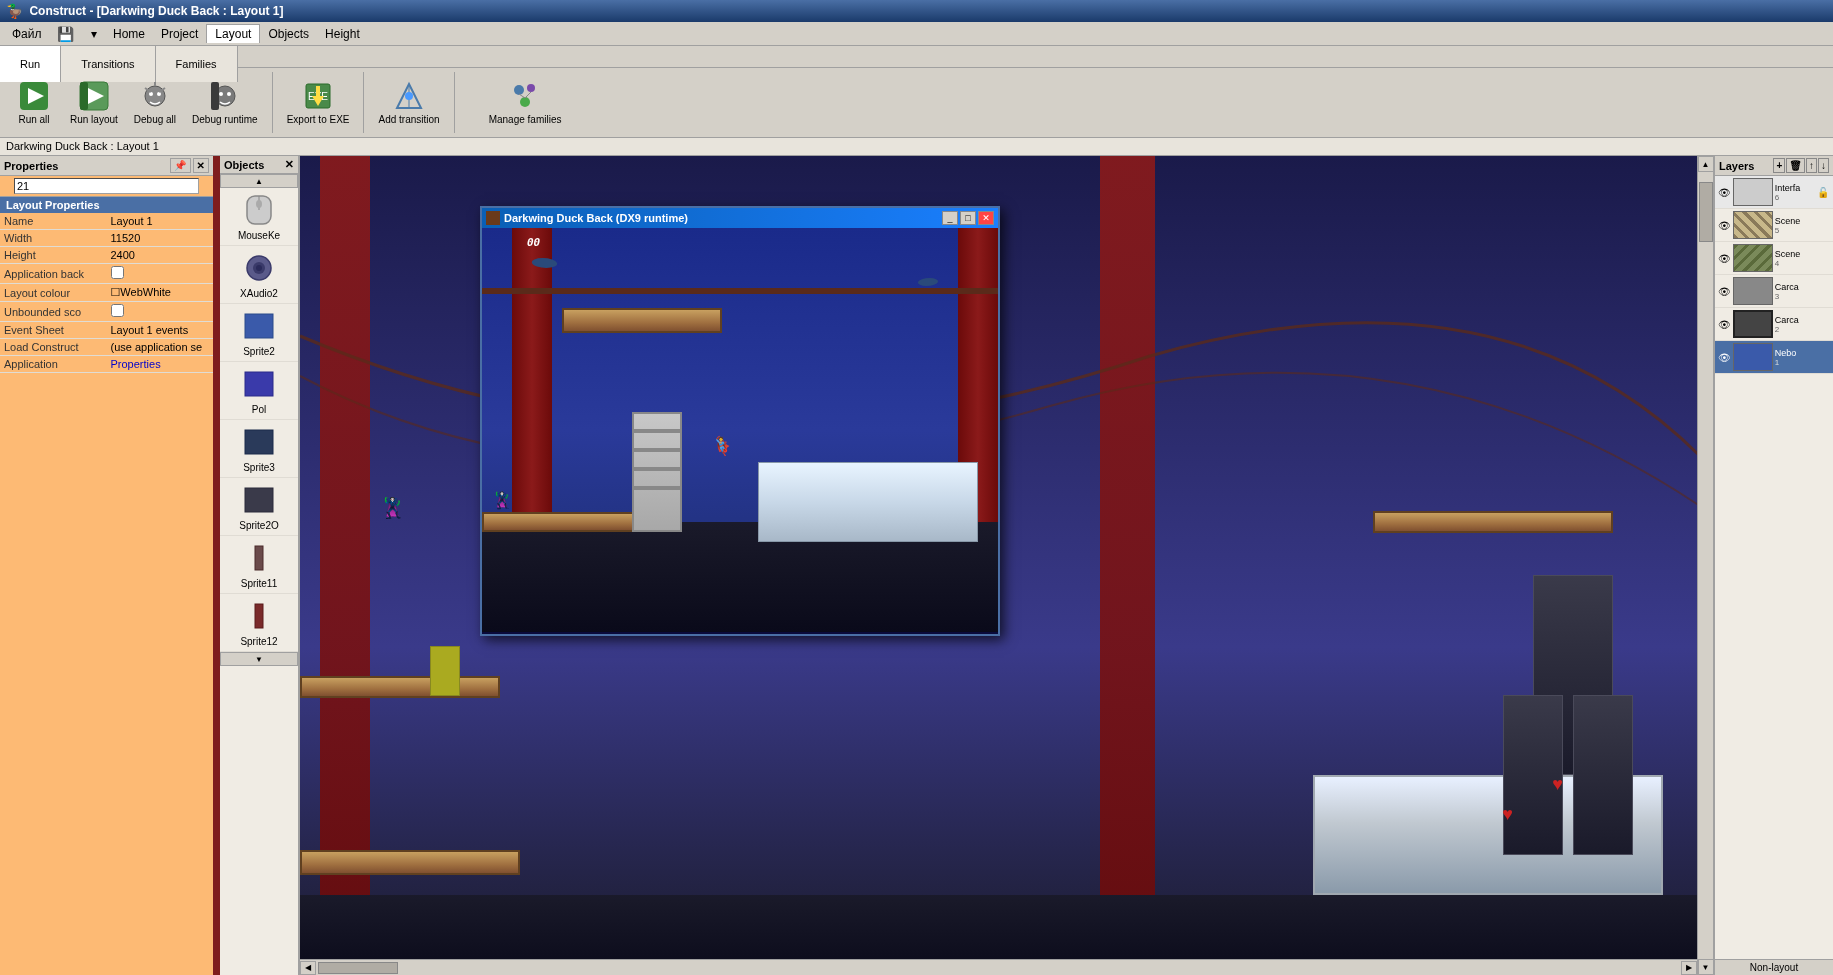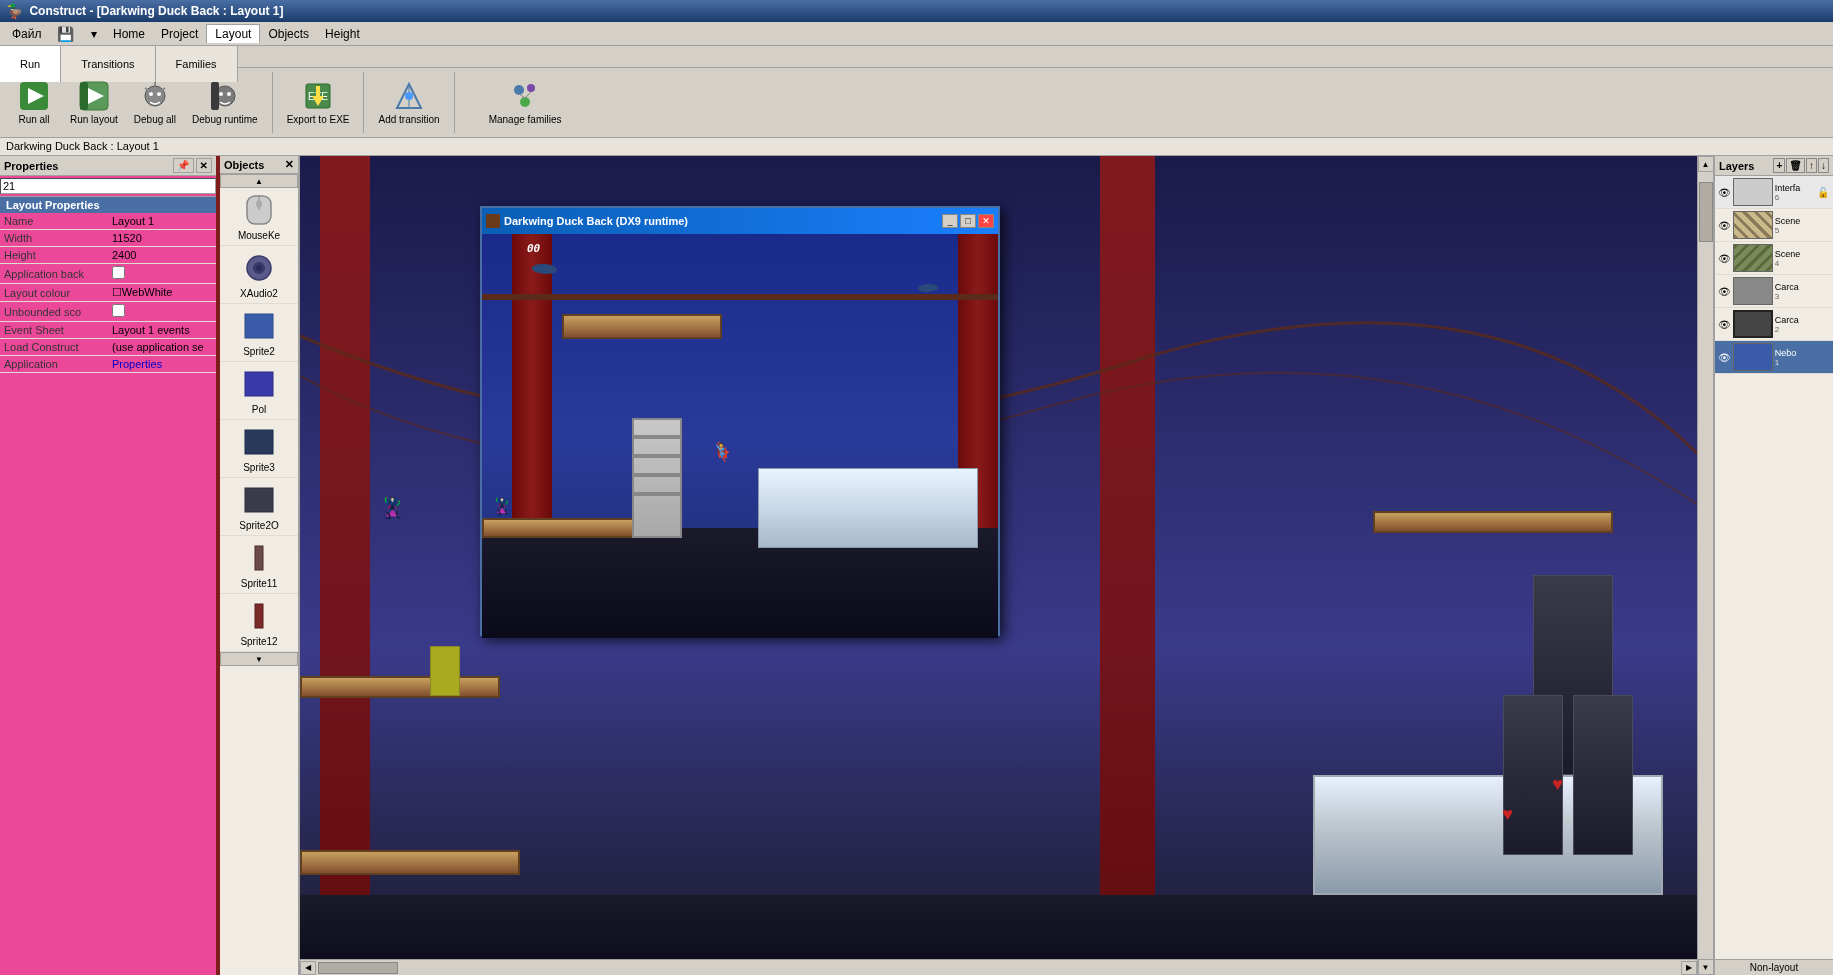--- a/index.html
+++ b/index.html
@@ -103,41 +103,41 @@
 
     
     #main-layout {
       display: flex;
       height: calc(975px - 22px - 24px - 22px - 70px - 18px);
     }
 
     
     #left-panel {
       width: 220px;
-      background: #ec4899;
-      border-right: 4px solid #7f1d1d;
+      background: #fdba74;
+      border-right: 7px solid #7f1d1d;
       display: flex;
       flex-direction: column;
       overflow: hidden;
     }
     #left-panel-header {
       display: flex;
       justify-content: space-between;
       align-items: center;
       padding: 2px 4px;
       background: #d4d0c8;
       border-bottom: 1px solid #a0a0a0;
       font-size: 11px;
       font-weight: bold;
     }
     #left-panel-header .panel-icons { display: flex; gap: 2px; }
     #left-panel-header .panel-icon { cursor: pointer; font-size: 10px; border: 1px solid #a0a0a0; background: #d4d0c8; padding: 1px 3px; }
 
     #search-bar {
-      padding: 2px 0;
+      padding: 2px 14px;
       border-bottom: 1px solid #a0a0a0;
     }
     #search-bar input {
       width: 100%;
       font-size: 11px;
       border: 1px inset #a0a0a0;
       padding: 1px 2px;
     }
 
     #properties-section { flex: 1; overflow-y: auto; }
@@ -222,21 +222,21 @@
       width: 520px;
       height: 430px;
       border: 2px solid #4a6fa5;
       background: #0a0a3a;
       box-shadow: 4px 4px 12px rgba(0,0,0,0.7);
     }
     #game-window-titlebar {
       background: linear-gradient(to right, #0a5fb5, #1a7fff);
       display: flex;
       align-items: center;
-      height: 26px;
+      height: 20px;
       padding: 0 4px;
       justify-content: space-between;
     }
     #game-window-titlebar .title {
       color: white;
       font-size: 11px;
       font-weight: bold;
       display: flex;
       align-items: center;
       gap: 4px;

